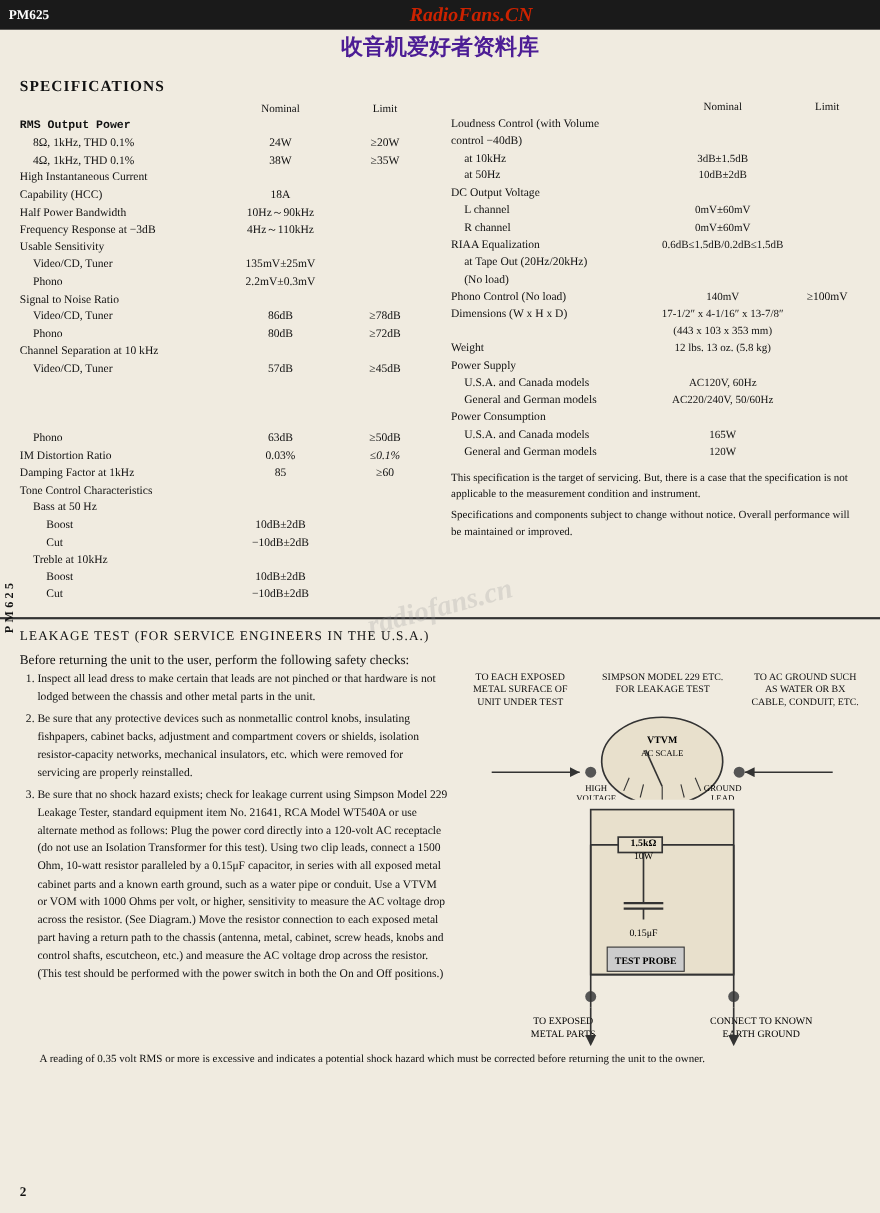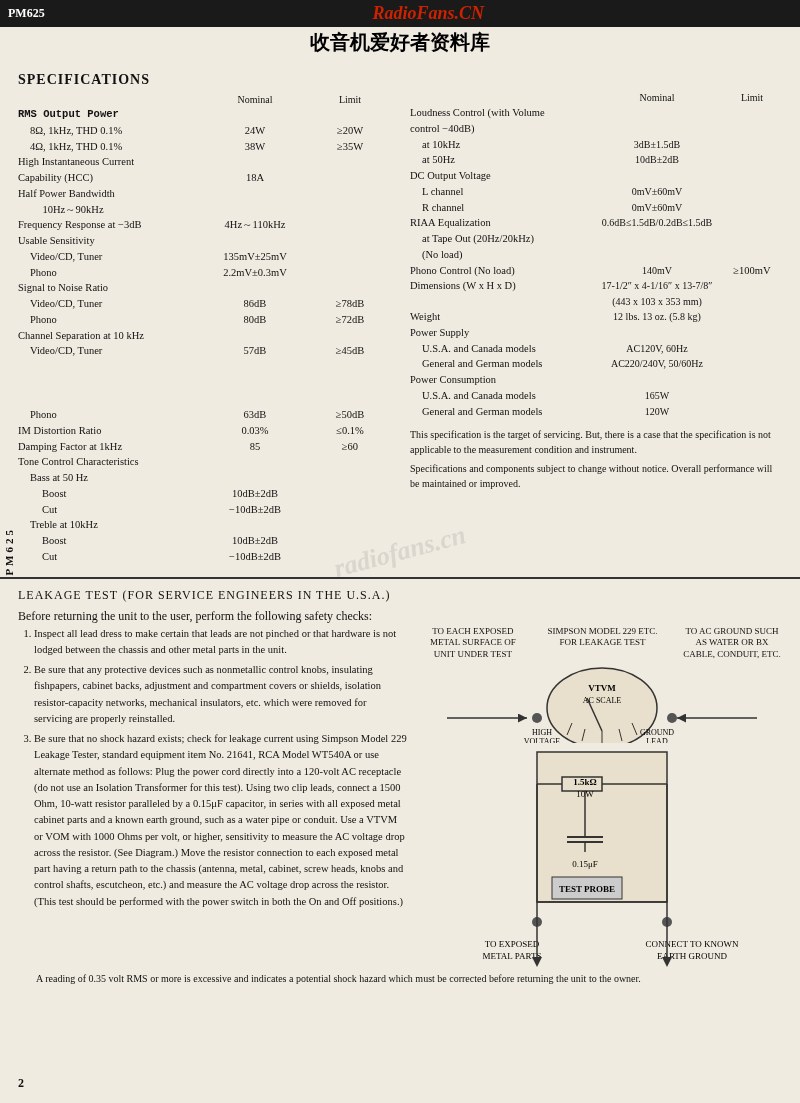--- a/index.html
+++ b/index.html
@@ -37,21 +37,21 @@
     }
     .header-bar .site-name {
       color: #cc2200;
       font-size: 18px;
       font-weight: bold;
       font-style: italic;
       flex: 1;
       text-align: center;
     }
     .chinese-subtitle {
-      color: #000000;
+      color: #4c1d95;
       font-size: 20px;
       font-weight: bold;
       text-align: center;
       margin: 2px 0 8px 0;
       padding: 0 10px;
     }
     .main-content {
       display: flex;
       padding: 8px 18px 8px 18px;
     }
@@ -197,21 +197,21 @@
           <div style="display: flex; align-items: baseline; line-height: 1.5;">
             <span style="flex: 1 1 0%; padding-left: 0px; font-size: 10.5px;">High Instantaneous Current</span>
             <span style="width: 110px; text-align: center; font-size: 10.5px;"></span>
             <span style="width: 80px; text-align: center; font-size: 10.5px;"></span>
           </div>
           <div style="display: flex; align-items: baseline; line-height: 1.5;">
             <span style="flex: 1 1 0%; padding-left: 0px; font-size: 10.5px;">Capability (HCC)</span>
             <span style="width: 110px; text-align: center; font-size: 10.5px;">18A</span>
             <span style="width: 80px; text-align: center; font-size: 10.5px;"></span>
           </div>
-          <div style="display: flex; align-items: baseline; line-height: 1.5; flex-direction: column;">
+          <div style="display: flex; align-items: baseline; line-height: 1.5;">
             <span style="flex: 1 1 0%; padding-left: 0px; font-size: 10.5px;">Half Power Bandwidth</span>
             <span style="width: 110px; text-align: center; font-size: 10.5px;">10Hz～90kHz</span>
             <span style="width: 80px; text-align: center; font-size: 10.5px;"></span>
           </div>
           <div style="display: flex; align-items: baseline; line-height: 1.5;">
             <span style="flex: 1 1 0%; padding-left: 0px; font-size: 10.5px;">Frequency Response at −3dB</span>
             <span style="width: 110px; text-align: center; font-size: 10.5px;">4Hz～110kHz</span>
             <span style="width: 80px; text-align: center; font-size: 10.5px;"></span>
           </div>
           <div style="display: flex; align-items: baseline; line-height: 1.5;">
@@ -255,21 +255,21 @@
             <span style="width: 80px; text-align: center; font-size: 10.5px;">≥45dB</span>
           </div>
           <div style="display: flex; align-items: baseline; line-height: 1.5;">
             <span style="flex: 1 1 0%; padding-left: 12px; font-size: 10.5px;">Phono</span>
             <span style="width: 110px; text-align: center; font-size: 10.5px; margin-top: 48px;">63dB</span>
             <span style="width: 80px; text-align: center; font-size: 10.5px;">≥50dB</span>
           </div>
           <div style="display: flex; align-items: baseline; line-height: 1.5;">
             <span style="flex: 1 1 0%; padding-left: 0px; font-size: 10.5px;">IM Distortion Ratio</span>
             <span style="width: 110px; text-align: center; font-size: 10.5px;">0.03%</span>
-            <span style="width: 80px; text-align: center; font-size: 10.5px;">≤0.1%</span>
+            <span style="width: 80px; text-align: center; font-size: 10.5px; font-style: italic;">≤0.1%</span>
           </div>
           <div style="display: flex; align-items: baseline; line-height: 1.5;">
             <span style="flex: 1 1 0%; padding-left: 0px; font-size: 10.5px;">Damping Factor at 1kHz</span>
             <span style="width: 110px; text-align: center; font-size: 10.5px;">85</span>
             <span style="width: 80px; text-align: center; font-size: 10.5px;">≥60</span>
           </div>
           <div style="display: flex; align-items: baseline; line-height: 1.5;">
             <span style="flex: 1 1 0%; padding-left: 0px; font-size: 10.5px;">Tone Control Characteristics</span>
             <span style="width: 110px; text-align: center; font-size: 10.5px;"></span>
             <span style="width: 80px; text-align: center; font-size: 10.5px;"></span>

